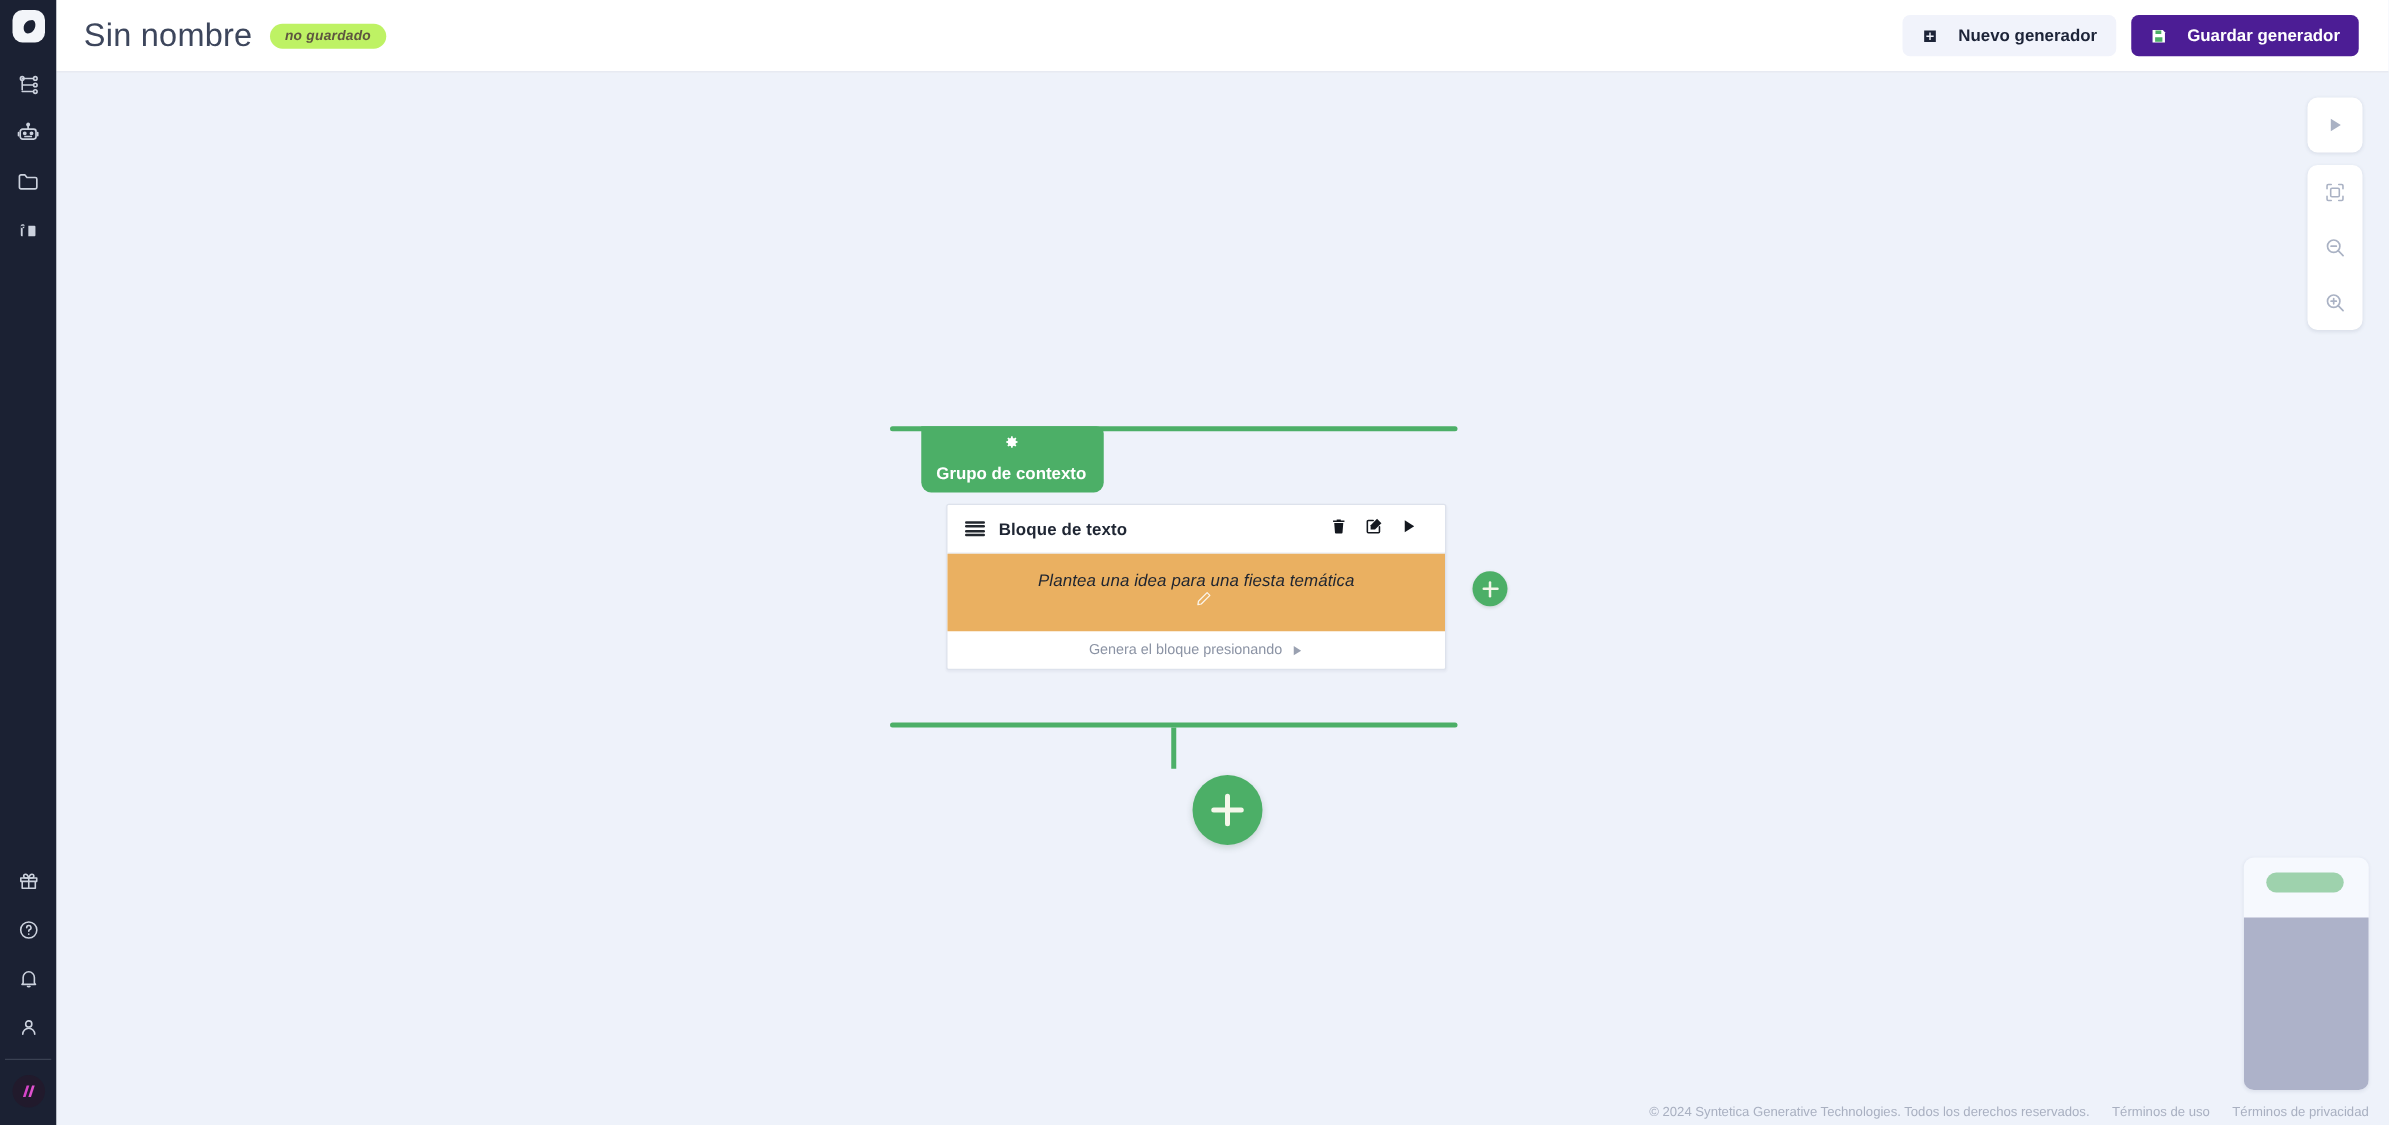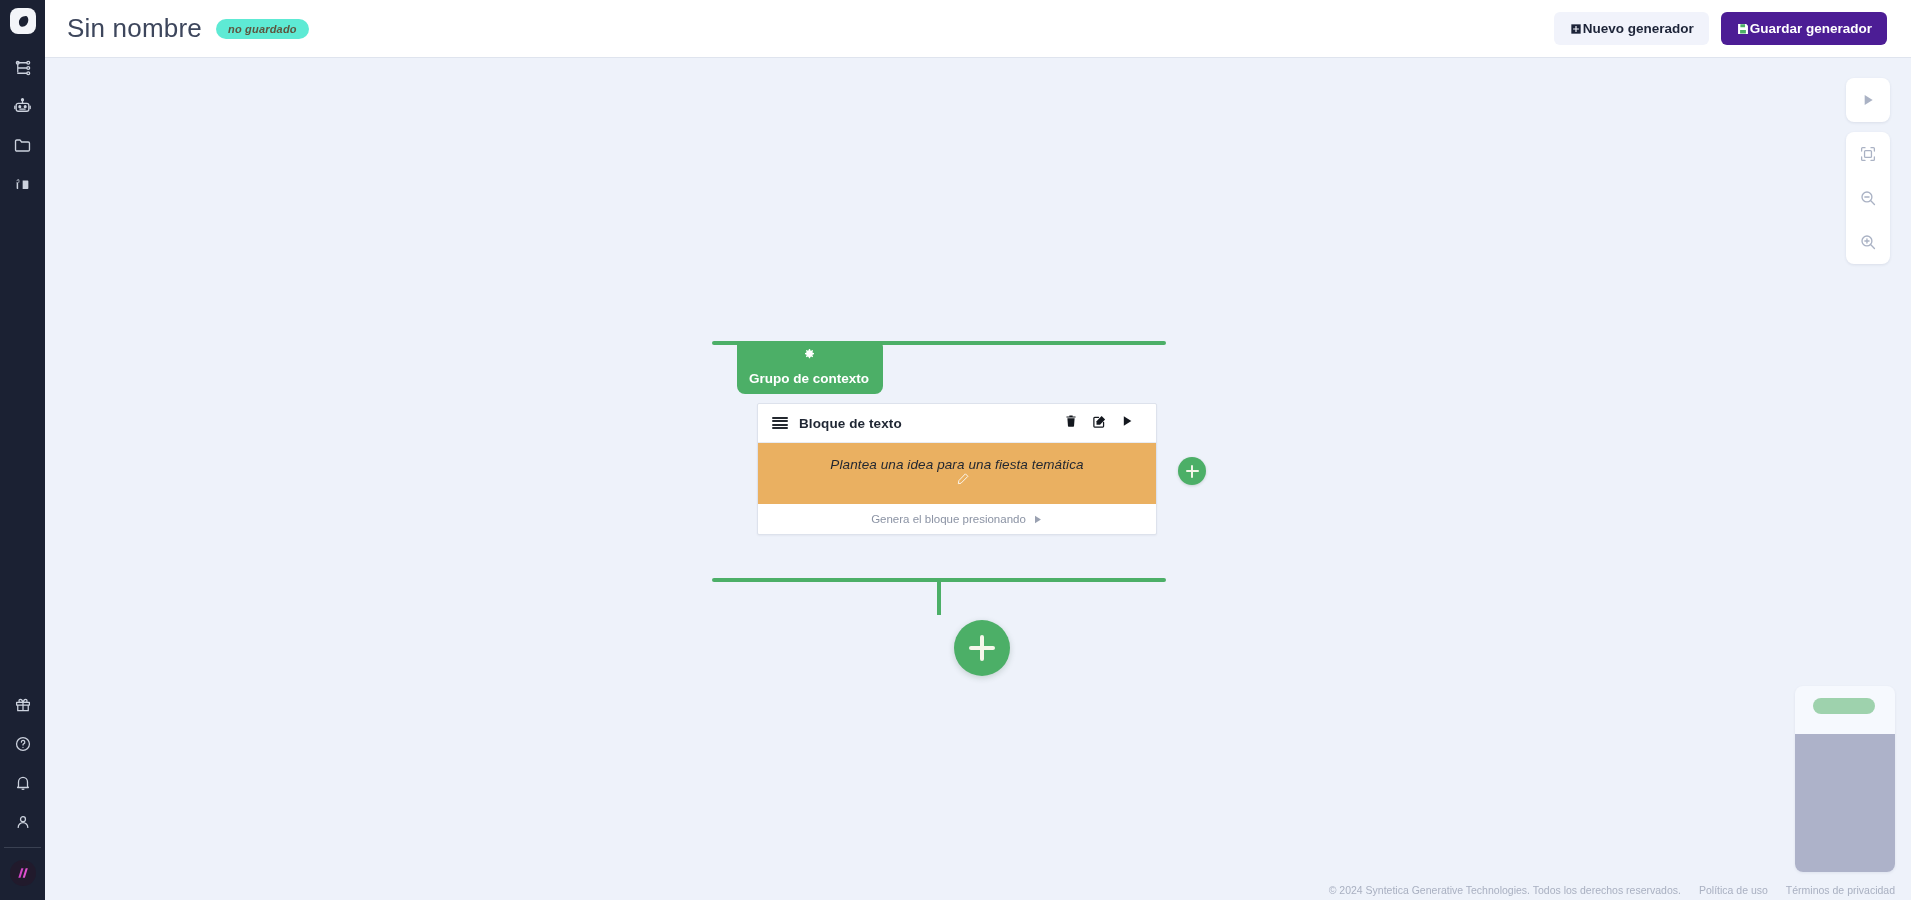--- a/index.html
+++ b/index.html
@@ -94,34 +94,34 @@
     z-index: 30;
   }
   .doc-title {
     font-size: 26px;
     font-weight: 400;
     color: #3d465c;
     letter-spacing: .2px;
   }
   .badge-unsaved {
     margin-left: 14px;
-    background: #5eead4;
+    background: #bef264;
     color: #5e5640;
     font-size: 11px;
     font-style: italic;
     font-weight: 700;
     padding: 4px 12px;
     border-radius: 20px;
     letter-spacing: .2px;
   }
   .header-spacer { flex: 1 1 auto; }
   .btn {
     display: inline-flex;
     align-items: center;
-    gap: 0;
+    gap: 16px;
     border: none;
     border-radius: 6px;
     font-family: "Liberation Sans", sans-serif;
     font-size: 13.5px;
     font-weight: 700;
     padding: 9px 15px;
     cursor: pointer;
     white-space: nowrap;
   }
   .btn-secondary {
@@ -656,19 +656,19 @@
         </div>
       </div>
 
       <div class="minimap">
         <div class="minimap-node"></div>
         <div class="minimap-mask"></div>
       </div>
 
       <div class="footer">
         <span>© 2024 Syntetica Generative Technologies. Todos los derechos reservados.</span>
-        <a>Política de uso</a>
+        <a>Términos de uso</a>
         <a>Términos de privacidad</a>
       </div>
 
     </section>
   </div>
 </div>
 
 </body></html>

